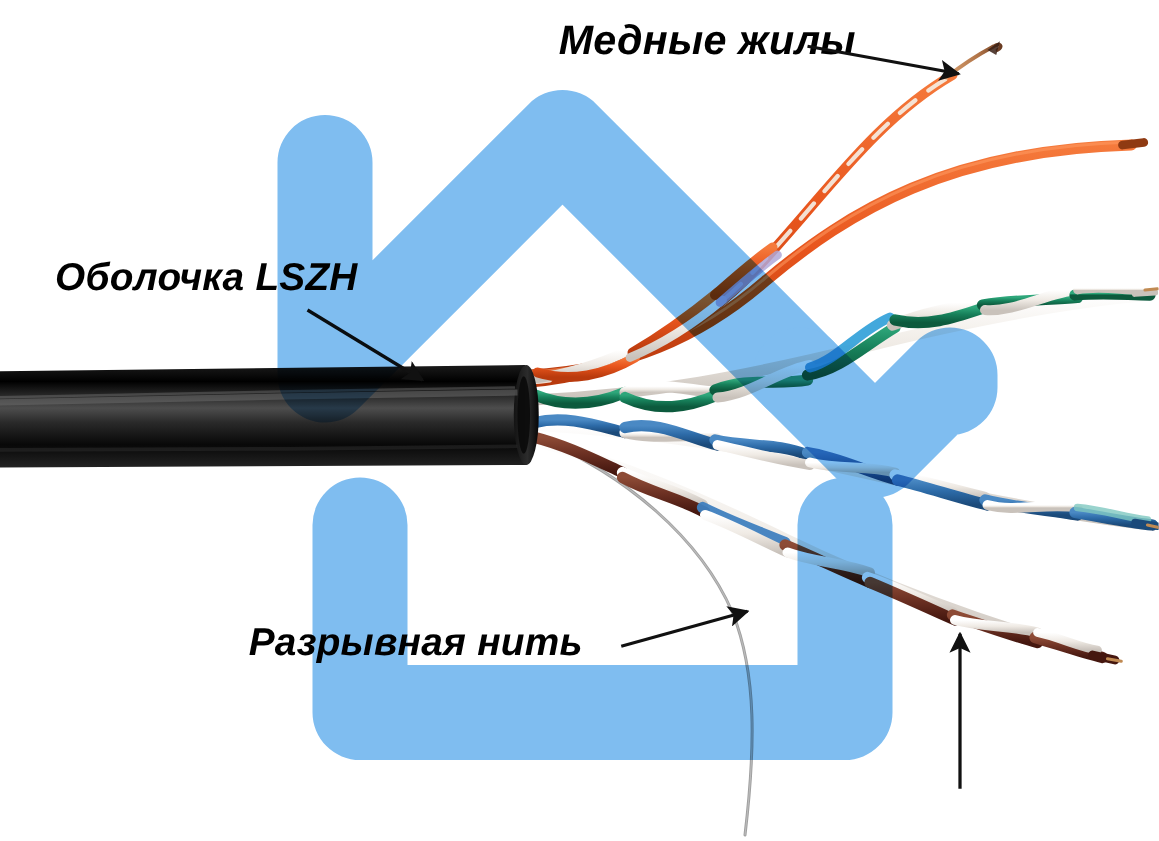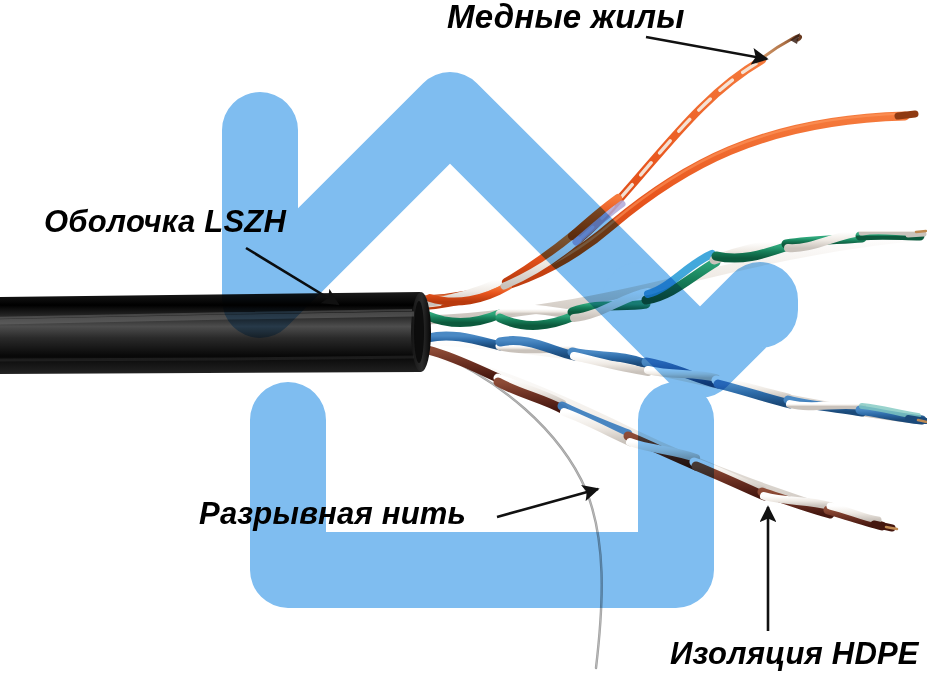--- a/index.html
+++ b/index.html
@@ -27,21 +27,21 @@
   .lbl {
     position: absolute;
     font-family: "Liberation Sans", sans-serif;
     font-style: italic;
     font-weight: bold;
     color: #000000;
     white-space: nowrap;
     line-height: 1;
     letter-spacing: 0.2px;
   }
-  #label-copper   { left: 447px; top: 0px;   font-size: 33px; }
+  #label-copper   { left: 447px; top: 15px;   font-size: 33px; }
   #label-jacket   { left: 44px;  top: 206px; font-size: 31px; }
   #label-ripcord  { left: 199px; top: 498px; font-size: 31px; }
   #label-hdpe     { left: 670px; top: 638px; font-size: 31px; }
   
   #watermark-layer { pointer-events: none; }
 </style>
 </head>
 <body>
 
 <div id="stage">
@@ -189,21 +189,20 @@
 
       <path d="M-6,322 C 120,319 280,316 414,314" fill="none" stroke="#6b6b6b" stroke-width="5" opacity="0.55"></path>
       <path d="M-6,318 C 120,315 280,312 412,310" fill="none" stroke="#8a8a8a" stroke-width="2" opacity="0.35"></path>
       <path d="M-6,360 C 120,360 280,359 414,357" fill="none" stroke="#2d2d2d" stroke-width="3" opacity="0.5"></path>
     </g>
   </svg>
 
   <div class="lbl" id="label-copper">Медные жилы</div>
   <div class="lbl" id="label-jacket">Оболочка LSZH</div>
   <div class="lbl" id="label-ripcord">Разрывная нить</div>
-  <div class="lbl" id="label-hdpe">Изоляция HDPE</div>
 
   <svg class="layer" id="arrow-layer" viewBox="0 0 927 673">
     <defs>
       <marker id="ah" viewBox="0 0 10 10" refX="9" refY="5" markerWidth="6.5" markerHeight="6.5" orient="auto-start-reverse">
         <path d="M0,0 L10,5 L0,10 L2.2,5 Z" fill="#111111"></path>
       </marker>
     </defs>
     <line x1="646" y1="37" x2="767" y2="59" stroke="#111111" stroke-width="2.6" marker-end="url(#ah)"></line>
     <line x1="246" y1="248" x2="338" y2="304" stroke="#111111" stroke-width="2.6" marker-end="url(#ah)"></line>
     <line x1="497" y1="517" x2="598" y2="489" stroke="#111111" stroke-width="2.6" marker-end="url(#ah)"></line>

